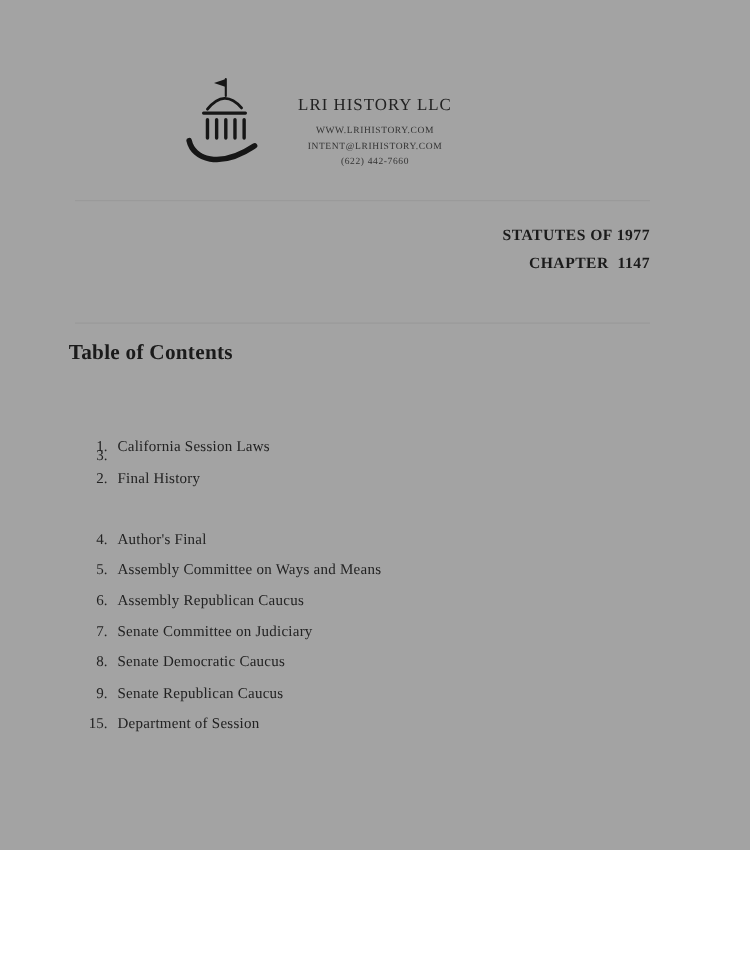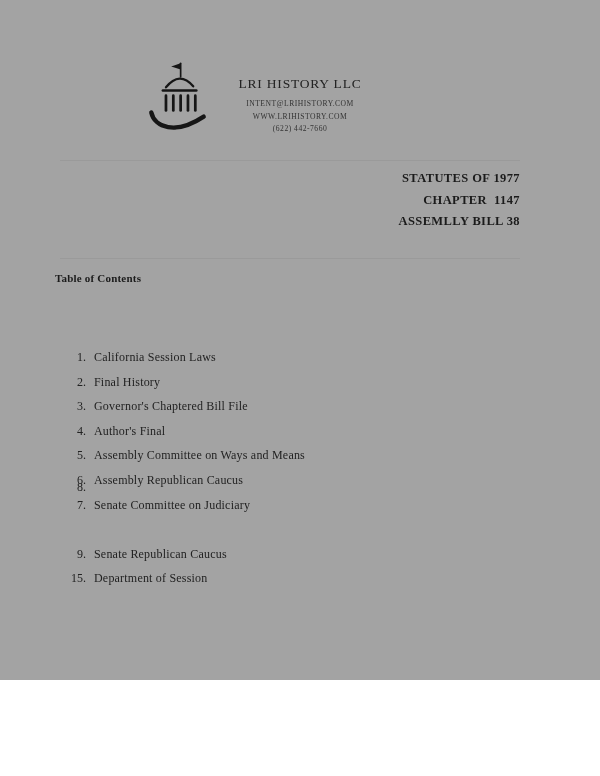--- a/index.html
+++ b/index.html
@@ -57,39 +57,39 @@
     border: none;
     border-top: 1px solid #9a9a9a;
     margin: 0;
   }
   .rule-top { top: 160px; }
   .rule-mid { top: 258px; }
 
   
   .reference-block {
     position: absolute;
-    top: 168px;
+    top: 178px;
     right: 80px;
     text-align: right;
   }
   .reference-line {
     font-size: 12.5px;
     font-weight: bold;
     letter-spacing: 0.4px;
     line-height: 21.5px;
     color: #1b1b1b;
     white-space: pre;
   }
 
   
   .toc-title {
     position: absolute;
     left: 55px;
     top: 272px;
-    font-size: 11px;
+    font-size: 17px;
     font-weight: bold;
     letter-spacing: 0.2px;
     color: #1b1b1b;
     margin: 0;
     text-align: center;
   }
   .toc-list {
     position: absolute;
     left: 55px;
     top: 308px;
@@ -137,68 +137,67 @@
       <path d="M42 36 V50" stroke="#161616" stroke-width="2.6" stroke-linecap="round"></path>
       <path d="M49 36 V50" stroke="#161616" stroke-width="2.6" stroke-linecap="round"></path>
 
       <path d="M7 52 C10 66 30 74 57 56" stroke="#161616" stroke-width="4.2" stroke-linecap="round"></path>
       <path d="M7 52 C9 60 18 66 30 67" stroke="#161616" stroke-width="2" stroke-linecap="round"></path>
     </svg>
   </div>
 
   <div class="company-block">
     <div class="company-name">LRI HISTORY LLC</div>
+    <div class="contact-line">WWW.LRIHISTORY.COM</div>
     <div class="contact-line">INTENT@LRIHISTORY.COM</div>
-    <div class="contact-line">WWW.LRIHISTORY.COM</div>
     <div class="contact-line">(622) 442-7660</div>
   </div>
 
   <hr class="rule rule-top">
 
   <div class="reference-block">
     <div class="reference-line">STATUTES OF 1977</div>
     <div class="reference-line">CHAPTER  1147</div>
-    <div class="reference-line">ASSEMLLY BILL 38</div>
   </div>
 
   <hr class="rule rule-mid">
 
   <h2 class="toc-title">Table of Contents</h2>
 
   <ol class="toc-list">
     <li class="toc-item">
       <span class="toc-num">1.</span>
       <span class="toc-label">California Session Laws</span>
     </li>
     <li class="toc-item">
       <span class="toc-num">2.</span>
       <span class="toc-label">Final History</span>
     </li>
     <li class="toc-item">
       <span class="toc-num">3.</span>
-      <span class="toc-label">Governor's Chaptered Bill File</span>
     </li>
     <li class="toc-item">
       <span class="toc-num">4.</span>
       <span class="toc-label">Author's Final</span>
     </li>
     <li class="toc-item">
       <span class="toc-num">5.</span>
       <span class="toc-label">Assembly Committee on Ways and Means</span>
     </li>
     <li class="toc-item">
       <span class="toc-num">6.</span>
       <span class="toc-label">Assembly Republican Caucus</span>
     </li>
     <li class="toc-item">
       <span class="toc-num">7.</span>
       <span class="toc-label">Senate Committee on Judiciary</span>
     </li>
     <li class="toc-item">
       <span class="toc-num">8.</span>
+      <span class="toc-label">Senate Democratic Caucus</span>
     </li>
     <li class="toc-item">
       <span class="toc-num">9.</span>
       <span class="toc-label">Senate Republican Caucus</span>
     </li>
     <li class="toc-item">
       <span class="toc-num">15.</span>
       <span class="toc-label">Department of Session</span>
     </li>
   </ol>

